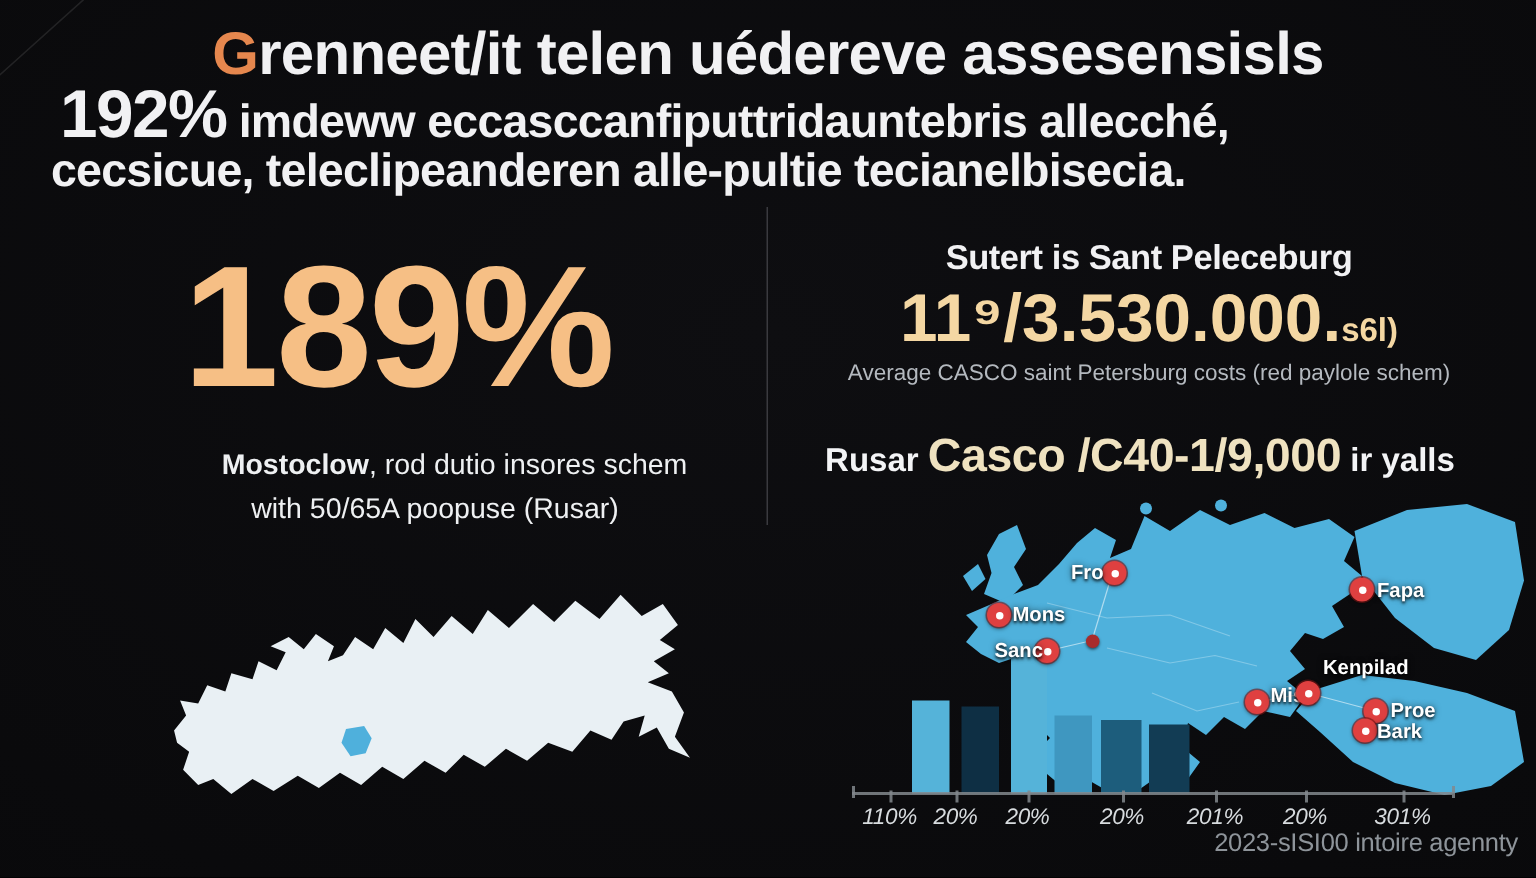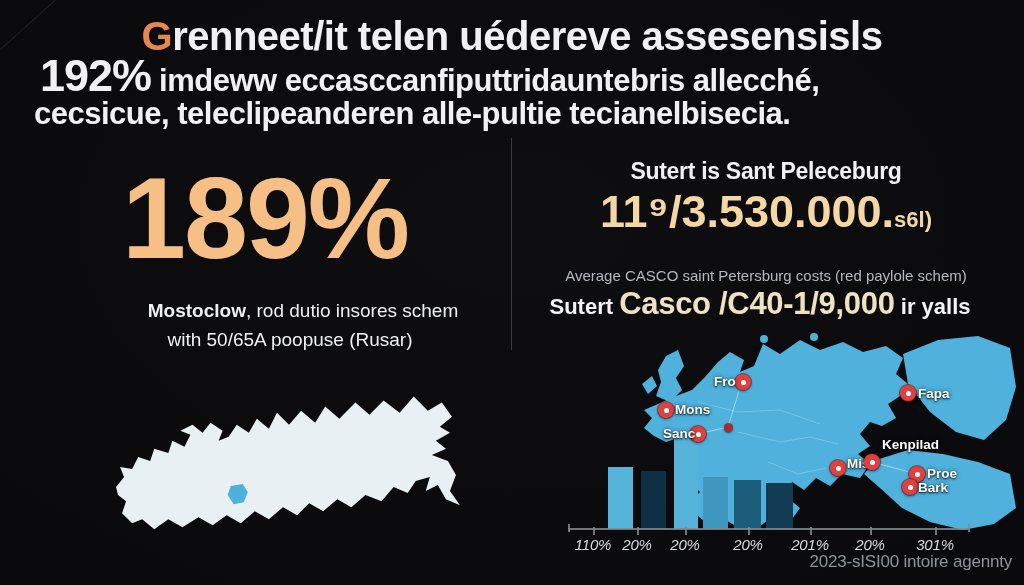--- a/index.html
+++ b/index.html
@@ -27,21 +27,21 @@
   .left-caption b{font-weight:800;margin-left:26px;}
   .map-left{position:absolute;left:110px;top:388px;}
   
   .r-title{position:absolute;left:522px;top:158px;width:488px;text-align:center;
     font-size:23px;font-weight:800;letter-spacing:-.3px;}
   .r-amount{position:absolute;left:522px;top:186px;width:488px;text-align:center;
     color:#f4d7a3;font-weight:800;}
   .r-amount .main{font-size:45px;letter-spacing:0;}
   .r-amount .suffix{font-size:22px;}
   .r-amount-cap{position:absolute;left:522px;top:240px;width:488px;text-align:center;
-    font-size:15px;color:#b4b9bf;margin-top:27px;}
+    font-size:15px;color:#b4b9bf;}
   .r-line{position:absolute;left:510px;top:286px;width:500px;text-align:center;}
   .r-line .plain{font-size:22px;font-weight:700;color:#f3f4f6;}
   .r-line .hl{font-size:31px;font-weight:800;color:#efe2c0;letter-spacing:-.3px;}
   .map-right{position:absolute;left:558px;top:332px;}
   
   .bar{position:absolute;}
   .axis-line{position:absolute;height:2px;background:#83888d;opacity:.85;}
   .axis-tick{position:absolute;width:1.5px;height:8px;background:#83888d;opacity:.85;}
   .tick-label{position:absolute;transform:translateX(-50%);font-size:15px;color:#d7dbde;
     letter-spacing:-.2px;white-space:nowrap;font-style:italic;}
@@ -77,21 +77,21 @@
   </div>
 
   <svg class="map-left" width="352" height="172" viewBox="0 0 350 170">
     <path fill="#e9f0f4" d="M6,98 L14,88 L10,78 L22,80 L28,68 L40,72 L44,60 L58,64 L62,52 L74,58 L80,46 L70,42 L82,36 L92,44 L100,34 L112,42 L108,52 L118,48 L126,36 L138,44 L146,30 L158,40 L166,24 L178,36 L190,22 L204,34 L214,18 L228,30 L244,14 L258,26 L272,12 L288,24 L302,8 L316,22 L330,14 L340,28 L328,38 L338,44 L324,52 L334,60 L320,66 L336,72 L344,86 L338,102 L348,116 L334,110 L326,96 L314,102 L318,88 L304,92 L296,104 L282,98 L270,112 L254,106 L240,118 L226,110 L212,122 L198,114 L186,126 L172,118 L158,130 L144,122 L130,134 L116,126 L102,136 L88,128 L72,138 L58,130 L44,140 L32,130 L22,134 L12,124 L16,112 L8,106 Z"></path>
     <path fill="#4fb0dc" d="M120,97 L132,95 L137,103 L133,113 L123,115 L117,106 Z"></path>
   </svg>
 
   <div class="r-title">Sutert is Sant Peleceburg</div>
   <div class="r-amount"><span class="main">11⁹/3.530.000.</span><span class="suffix">s6l)</span></div>
   <div class="r-amount-cap">Average CASCO saint Petersburg costs (red paylole schem)</div>
-  <div class="r-line"><span class="plain">Sutert </span><span class="hl">Casco /C40-1/9,000</span><span class="plain"> ir yalls</span></div>
+  <div class="r-line"><span class="plain">Rusar </span><span class="hl">Casco /C40-1/9,000</span><span class="plain"> ir yalls</span></div>
 
   <svg class="map-right" width="460" height="200" viewBox="0 0 460 200">
     <g fill="#4fb1dc">
       <path d="M100,38 L108,24 L120,18 L126,34 L118,46 L124,58 L112,70 L98,64 L103,50 Z"></path>
       <path d="M84,52 L94,44 L99,54 L90,62 Z"></path>
       <path d="M100,72 L118,64 L134,58 L148,44 L160,30 L172,20 L186,28 L182,40 L196,34 L205,12 L222,22 L242,8 L262,18 L285,10 L305,20 L328,14 L345,26 L338,42 L350,52 L342,64 L330,72 L338,86 L324,94 L312,90 L302,102 L312,114 L300,122 L312,132 L302,146 L284,142 L272,154 L258,146 L246,158 L234,150 L230,166 L242,176 L232,190 L216,184 L202,194 L188,186 L178,194 L164,186 L152,194 L140,184 L132,170 L142,160 L130,148 L138,136 L126,126 L134,114 L120,106 L108,110 L96,104 L86,96 L94,86 L86,78 Z"></path>
       <path d="M345,22 L380,8 L420,4 L452,16 L458,55 L448,88 L426,108 L398,100 L372,80 L350,52 Z"></path>
       <path d="M318,128 L350,118 L385,122 L420,130 L452,142 L458,176 L436,192 L405,198 L372,190 L344,176 L322,156 L306,142 Z"></path>
       <circle cx="206" cy="7" r="4"></circle>
       <circle cx="256" cy="5" r="4"></circle>

